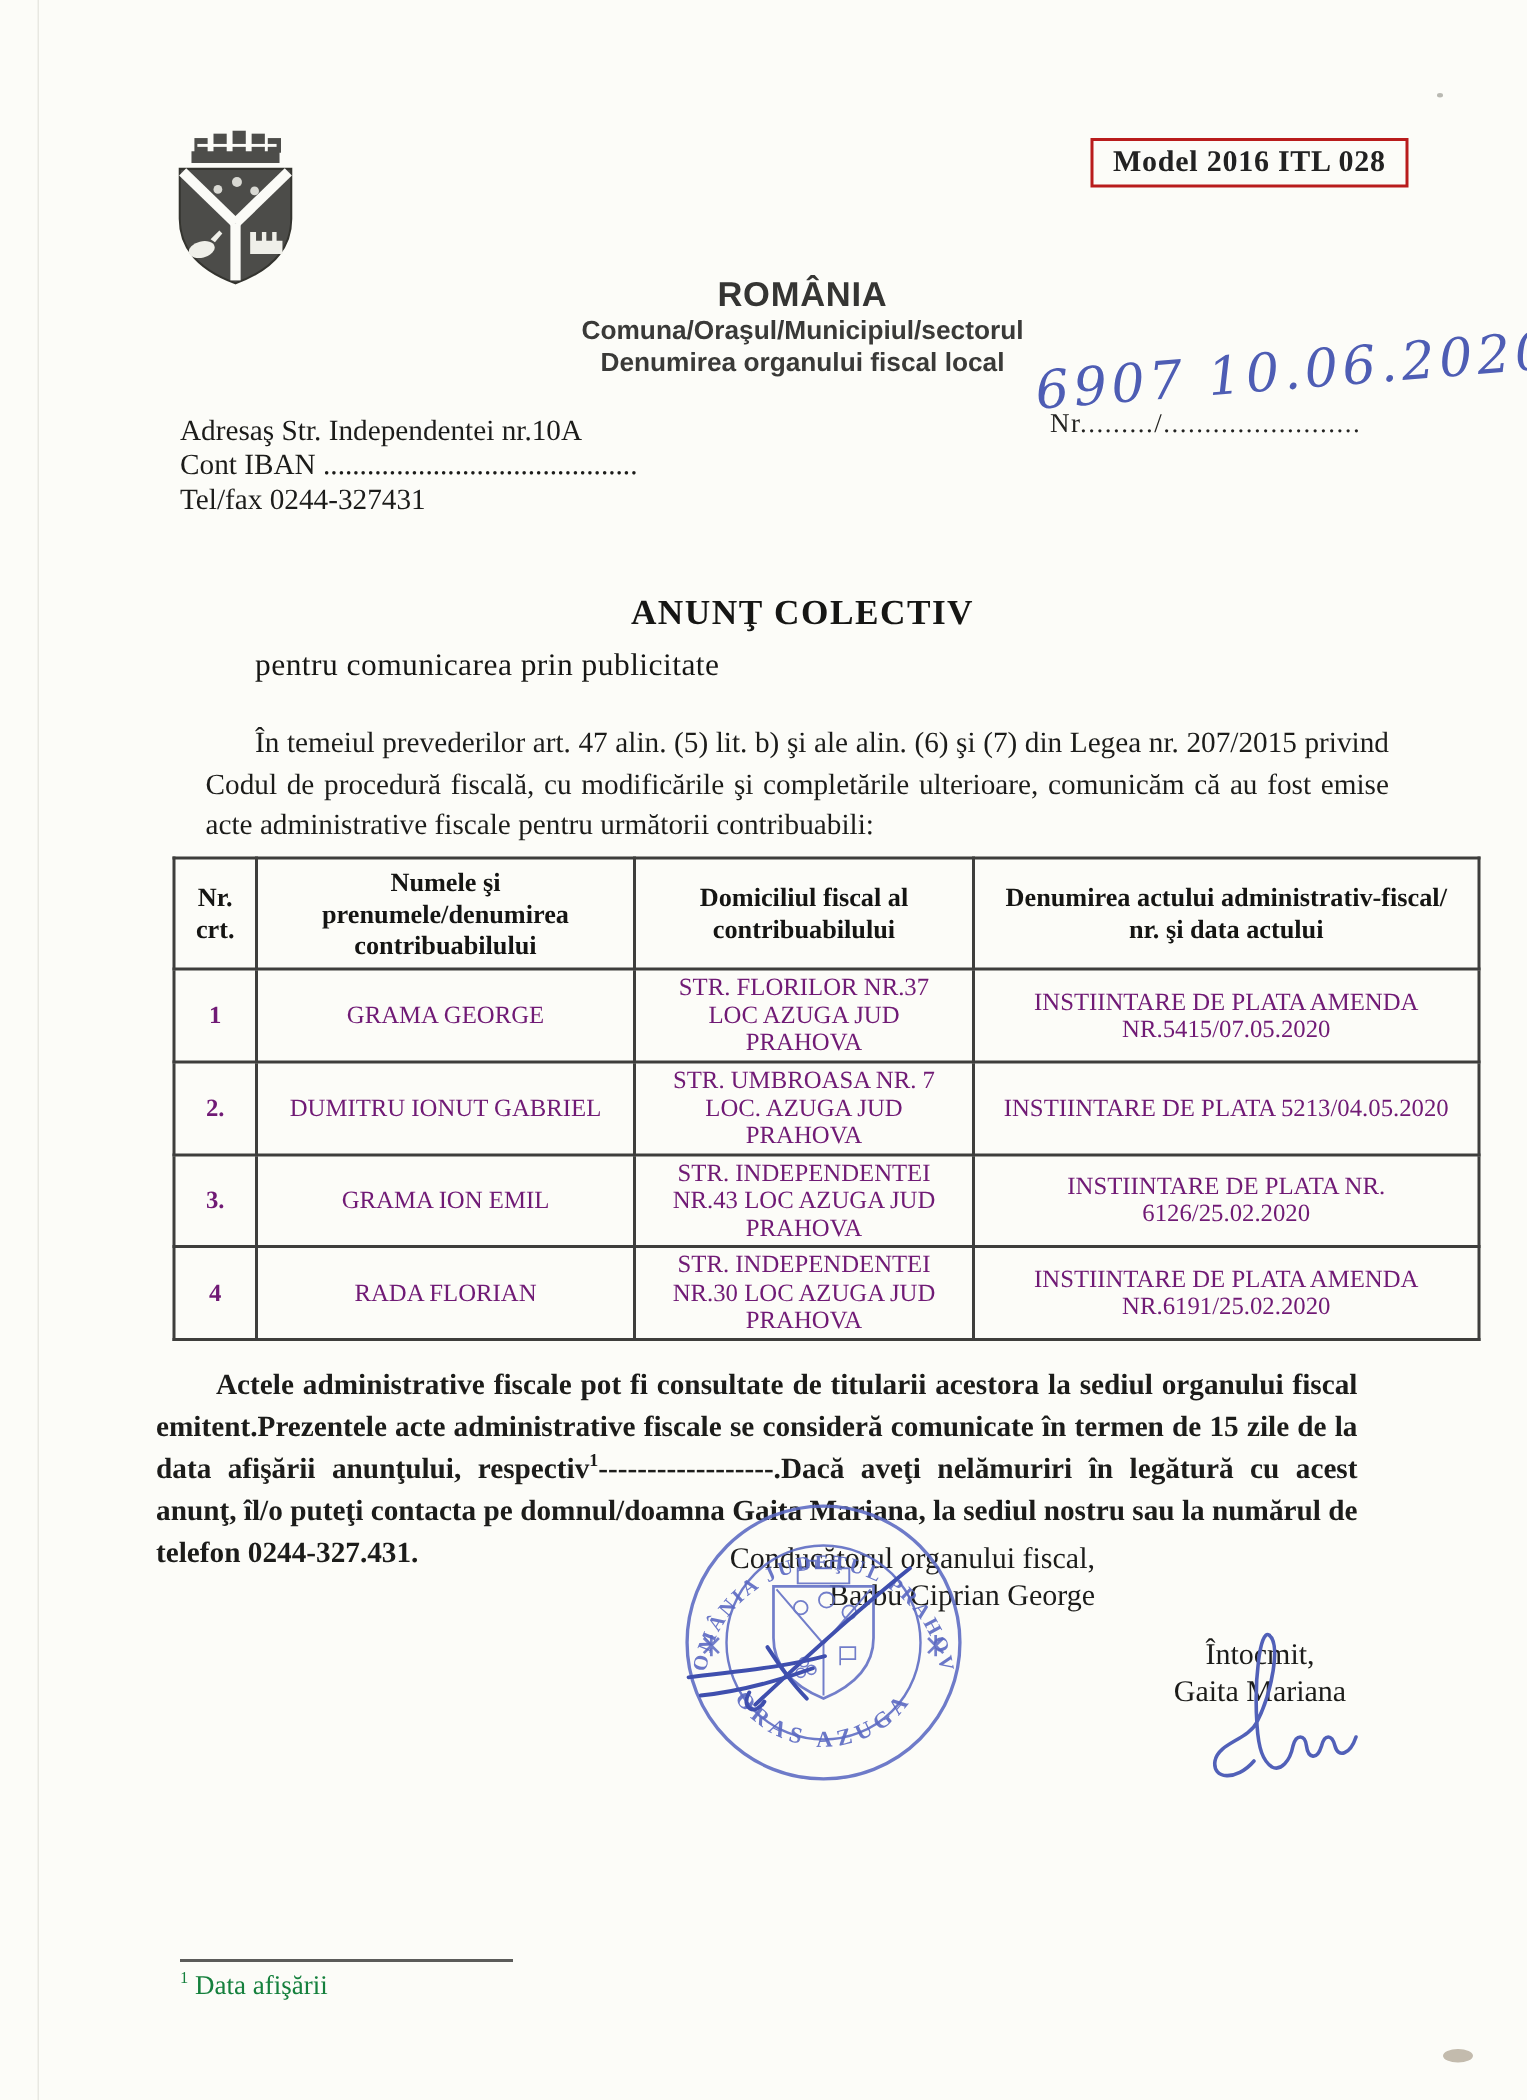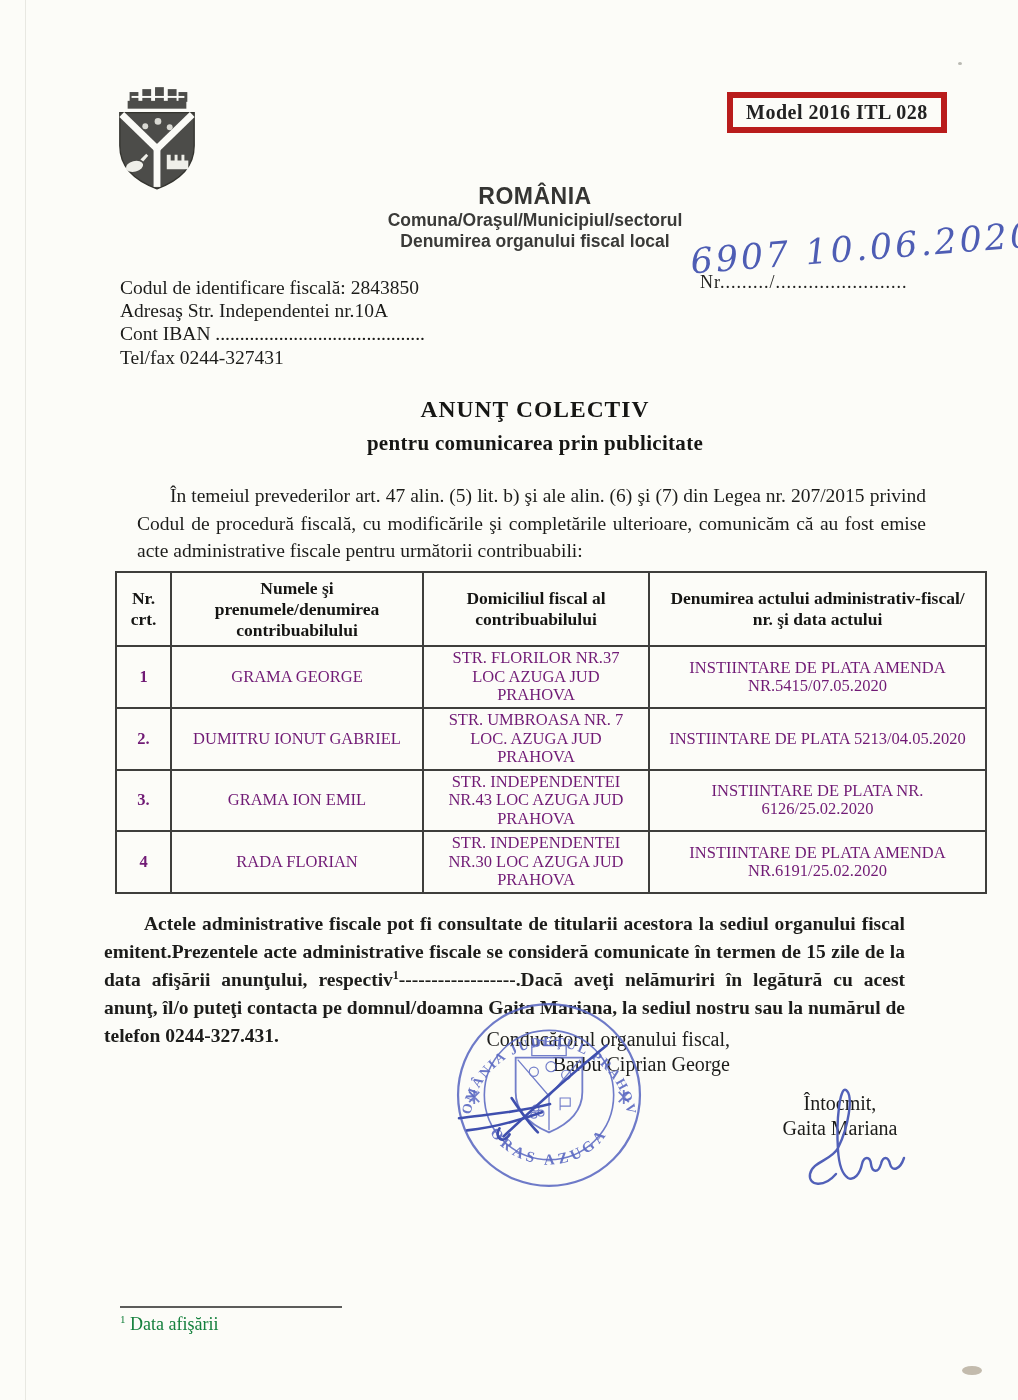--- a/index.html
+++ b/index.html
@@ -5,41 +5,41 @@
   html,body{margin:0;padding:0;background:#9a9a9a;}
   .page{
     position:relative;width:1018px;height:1400px;background:#fcfcf8;
     font-family:"Liberation Serif",serif;color:#1d1d1b;overflow:hidden;
     margin:0 auto;
   }
   .abs{position:absolute;}
   .scan-line{left:25px;top:0;width:1px;height:1400px;background:#e8e8e2;}
 
   
-  .model-box{left:727px;top:92px;border:6px solid #b91c1c;padding:3px 13px;
+  .model-box{left:727px;top:92px;border:2px solid #b91c1c;padding:3px 13px;
     font-weight:bold;font-size:20px;letter-spacing:.5px;color:#222;}
 
   
   .center-head{left:170px;top:183px;width:730px;text-align:center;
     font-family:"Liberation Sans",sans-serif;color:#3a3a38;}
   .center-head .country{font-weight:bold;font-size:23px;letter-spacing:.5px;color:#353533;}
   .center-head .subline{font-weight:bold;font-size:17.5px;line-height:21px;color:#3a3a38;}
 
   
   .reg-printed{left:700px;top:272px;font-size:18px;color:#242422;letter-spacing:1px;}
   .reg-hand{left:690px;top:228px;font-family:"DejaVu Serif",serif;font-style:italic;
     font-size:35px;color:#4e5db4;transform:rotate(-4.5deg);letter-spacing:3px;white-space:nowrap;}
 
   
   .issuer{left:120px;top:276px;font-size:19.5px;line-height:23.2px;color:#1c1c1a;}
 
   
   .doc-title{left:170px;top:396px;width:730px;text-align:center;font-weight:bold;
     font-size:23.5px;letter-spacing:1px;color:#161614;}
-  .doc-subtitle{left:170px;top:431px;width:730px;text-align:center;font-weight:bold;
+  .doc-subtitle{left:170px;top:431px;width:730px;font-weight:normal;
     font-size:21px;letter-spacing:.3px;color:#161614;}
 
   .para{font-size:19.5px;line-height:27.5px;text-align:justify;color:#1c1c1a;}
   .intro{left:117px;top:482px;width:789px;text-indent:33px;margin-left:20px;}
   .closing{left:104px;top:910px;width:801px;text-indent:40px;line-height:28px;font-weight:bold;}
   .closing sup{font-size:12px;line-height:0;}
 
   
   .table-wrap{left:115px;top:571px;}
   table.doc{border-collapse:collapse;table-layout:fixed;width:870px;background:transparent;}
@@ -124,21 +124,20 @@
   <div class="abs center-head">
     <div class="country">ROMÂNIA</div>
     <div class="subline">Comuna/Oraşul/Municipiul/sectorul</div>
     <div class="subline">Denumirea organului fiscal local</div>
   </div>
 
   <div class="abs reg-printed">Nr........./........................</div>
   <div class="abs reg-hand">6907 10.06.2020</div>
 
   <div class="abs issuer">
-    <div>Codul de identificare fiscală: 2843850</div>
     <div>Adresaş Str. Independentei nr.10A</div>
     <div>Cont IBAN ...........................................</div>
     <div>Tel/fax 0244-327431</div>
   </div>
 
   <div class="abs doc-title">ANUNŢ COLECTIV</div>
   <div class="abs doc-subtitle">pentru comunicarea prin publicitate</div>
 
   <div class="abs para intro">În temeiul prevederilor art. 47 alin. (5) lit. b) şi ale alin. (6) şi (7) din Legea nr. 207/2015 privind Codul de procedură fiscală, cu modificările şi completările ulterioare, comunicăm că au fost emise acte administrative fiscale pentru următorii contribuabili:</div>
 

